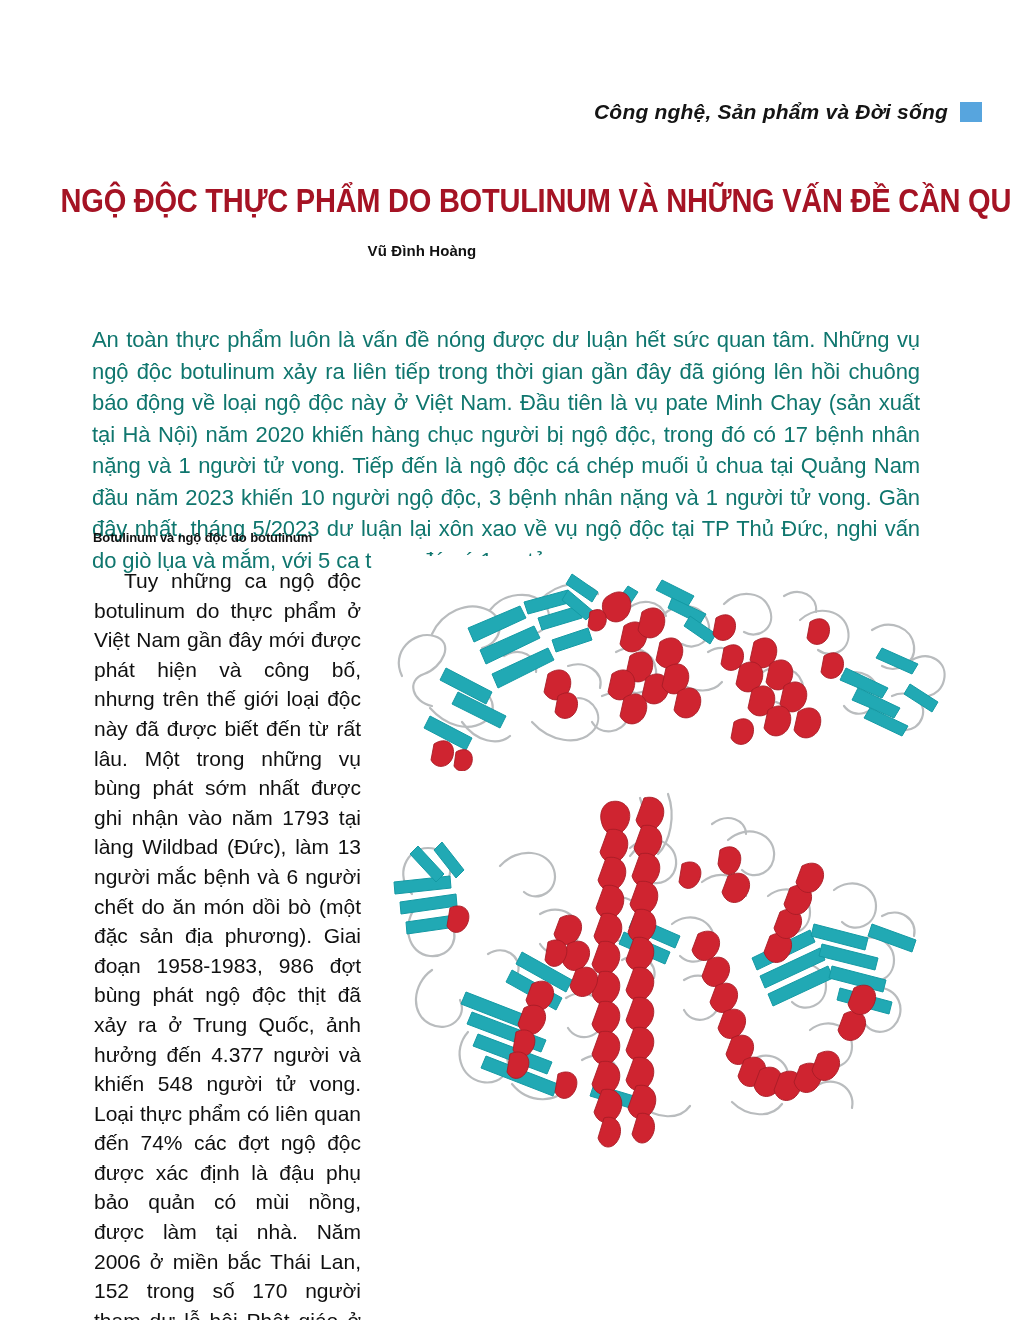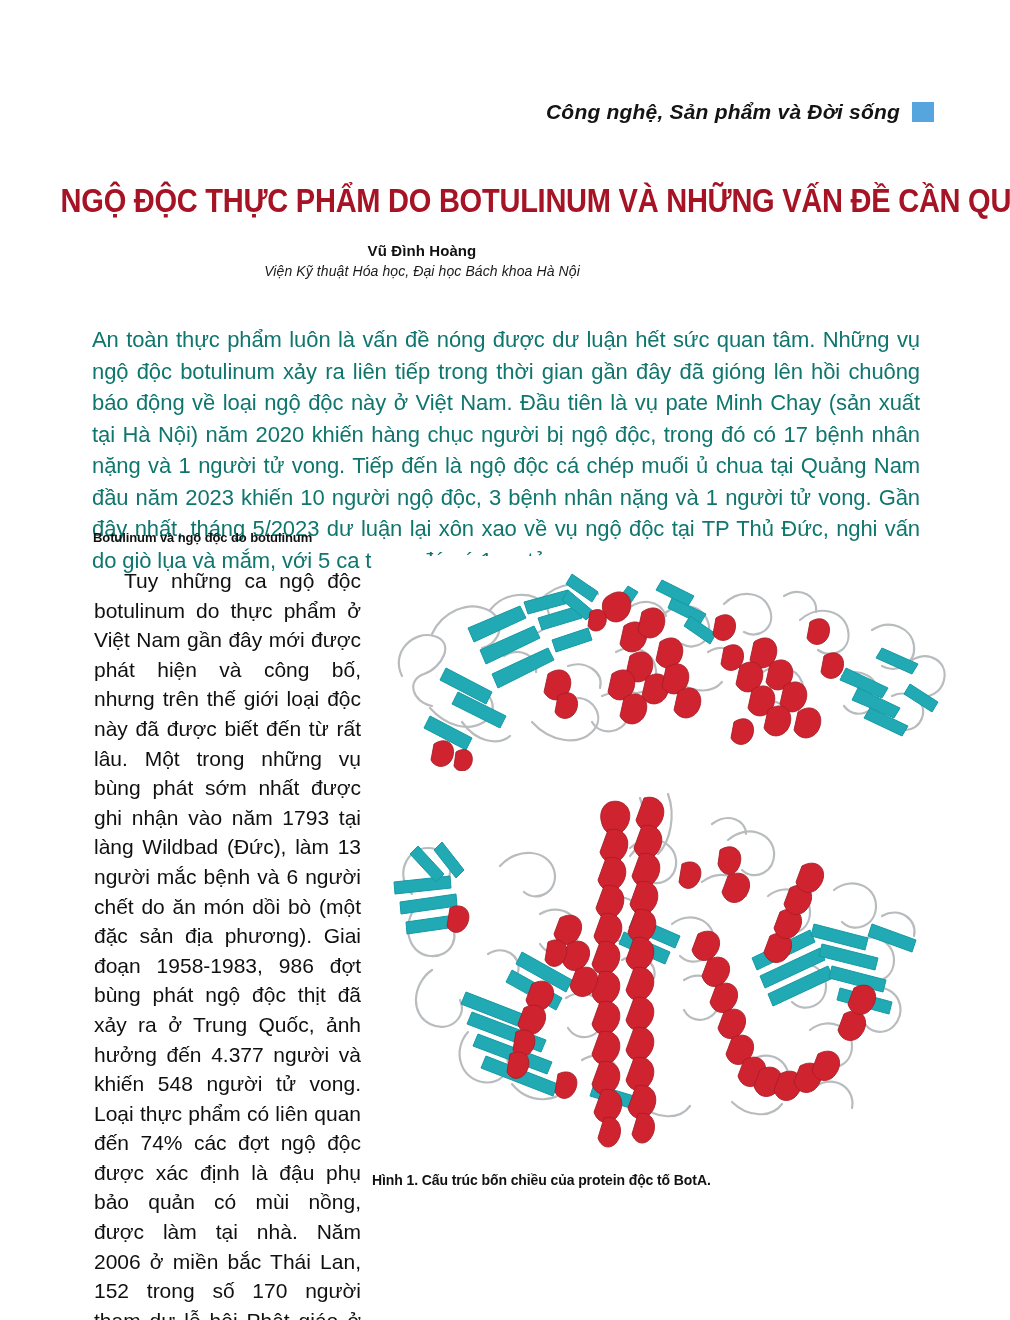--- a/index.html
+++ b/index.html
@@ -10,21 +10,21 @@
     color:#1a1a1a;
     position:relative;
     overflow:hidden;
   }
   .page{position:relative;width:1010px;height:1320px;}
 
   
   .runhead{
     position:absolute;left:0;top:100px;width:1010px;
     display:flex;justify-content:flex-end;align-items:center;
-    padding-right:76px;box-sizing:border-box;
+    padding-right:28px;box-sizing:border-box;
   }
   .runhead .rh-text{
     font-size:21px;font-weight:bold;font-style:italic;
     letter-spacing:.2px;color:#141414;white-space:nowrap;
   }
   .runhead .rh-square{
     width:22px;height:20px;background:#57a5de;margin-left:12px;
   }
 
   
@@ -101,21 +101,20 @@
 
   <div class="runhead">
     <div class="rh-text">Công nghệ, Sản phẩm và Đời sống</div>
     <div class="rh-square"></div>
   </div>
 
   <div class="title">NGỘ ĐỘC THỰC PHẨM DO BOTULINUM VÀ NHỮNG VẤN ĐỀ CẦN QUAN TÂM</div>
 
   <div class="byline">
     <div class="author">Vũ Đình Hoàng</div>
-    <div class="affil">Viện Kỹ thuật Hóa học, Đại học Bách khoa Hà Nội</div>
   </div>
 
   <div class="lead">An toàn thực phẩm luôn là vấn đề nóng được dư luận hết sức quan tâm. Những vụ ngộ độc botulinum xảy ra liên tiếp trong thời gian gần đây đã gióng lên hồi chuông báo động về loại ngộ độc này ở Việt Nam. Đầu tiên là vụ pate Minh Chay (sản xuất tại Hà Nội) năm 2020 khiến hàng chục người bị ngộ độc, trong đó có 17 bệnh nhân nặng và 1 người tử vong. Tiếp đến là ngộ độc cá chép muối ủ chua tại Quảng Nam đầu năm 2023 khiến 10 người ngộ độc, 3 bệnh nhân nặng và 1 người tử vong. Gần đây nhất, tháng 5/2023 dư luận lại xôn xao về vụ ngộ độc tại TP Thủ Đức, nghi vấn do giò lụa và mắm, với 5 ca trong đó có 1 ca tử vong.</div>
 
   <div class="sec-head">Botulinum và ngộ độc do botulinum</div>
 
   <div class="col-left"><span class="indent"></span><span>Tuy những ca ngộ độc botulinum do thực phẩm ở Việt Nam gần đây mới được phát hiện và công bố, nhưng trên thế giới loại độc này đã được biết đến từ rất lâu. Một trong những vụ bùng phát sớm nhất được ghi nhận vào năm 1793 tại làng Wildbad (Đức), làm 13 người mắc bệnh và 6 người chết do ăn món dồi bò (một đặc sản địa phương). Giai đoạn 1958-1983, 986 đợt bùng phát ngộ độc thịt đã xảy ra ở Trung Quốc, ảnh hưởng đến 4.377 người và khiến 548 người tử vong. Loại thực phẩm có liên quan đến 74% các đợt ngộ độc được xác định là đậu phụ bảo quản có mùi nồng, được làm tại nhà. Năm 2006 ở miền bắc Thái Lan, 152 trong số 170 người tham dự lễ hội Phật giáo ở địa phương đã xuất hiện các triệu chứng ngộ độc (khó nuốt, loạn vận ngôn, sụp mi, khó chịu ở bụng, cơ bắp). Tất cả những</span></div>
 
   <div class="figure">
 
@@ -315,21 +314,20 @@
           <path d="M152 224 C166 216 178 226 172 240 C166 254 150 254 146 240 Z"></path>
           <path d="M144 248 C156 242 166 250 162 262 C158 274 146 276 141 266 Z"></path>
           <path d="M138 270 C150 264 160 272 156 284 C152 296 140 298 135 288 Z"></path>
           <path d="M186 290 C198 284 208 292 204 304 C200 316 188 318 183 308 Z"></path>
           <path d="M78 124 C90 118 100 126 96 138 C92 150 80 152 75 142 Z"></path>
           <path d="M310 80 C322 74 332 82 328 94 C324 106 312 108 307 98 Z"></path>
         </g>
       </svg>
     </div>
 
-    <div class="fig-cap">Hình 1. Cấu trúc bốn chiều của protein độc tố BotA.</div>
   </div>
 
   <div class="footer">
     
 
     
 
     
     
   </div>

